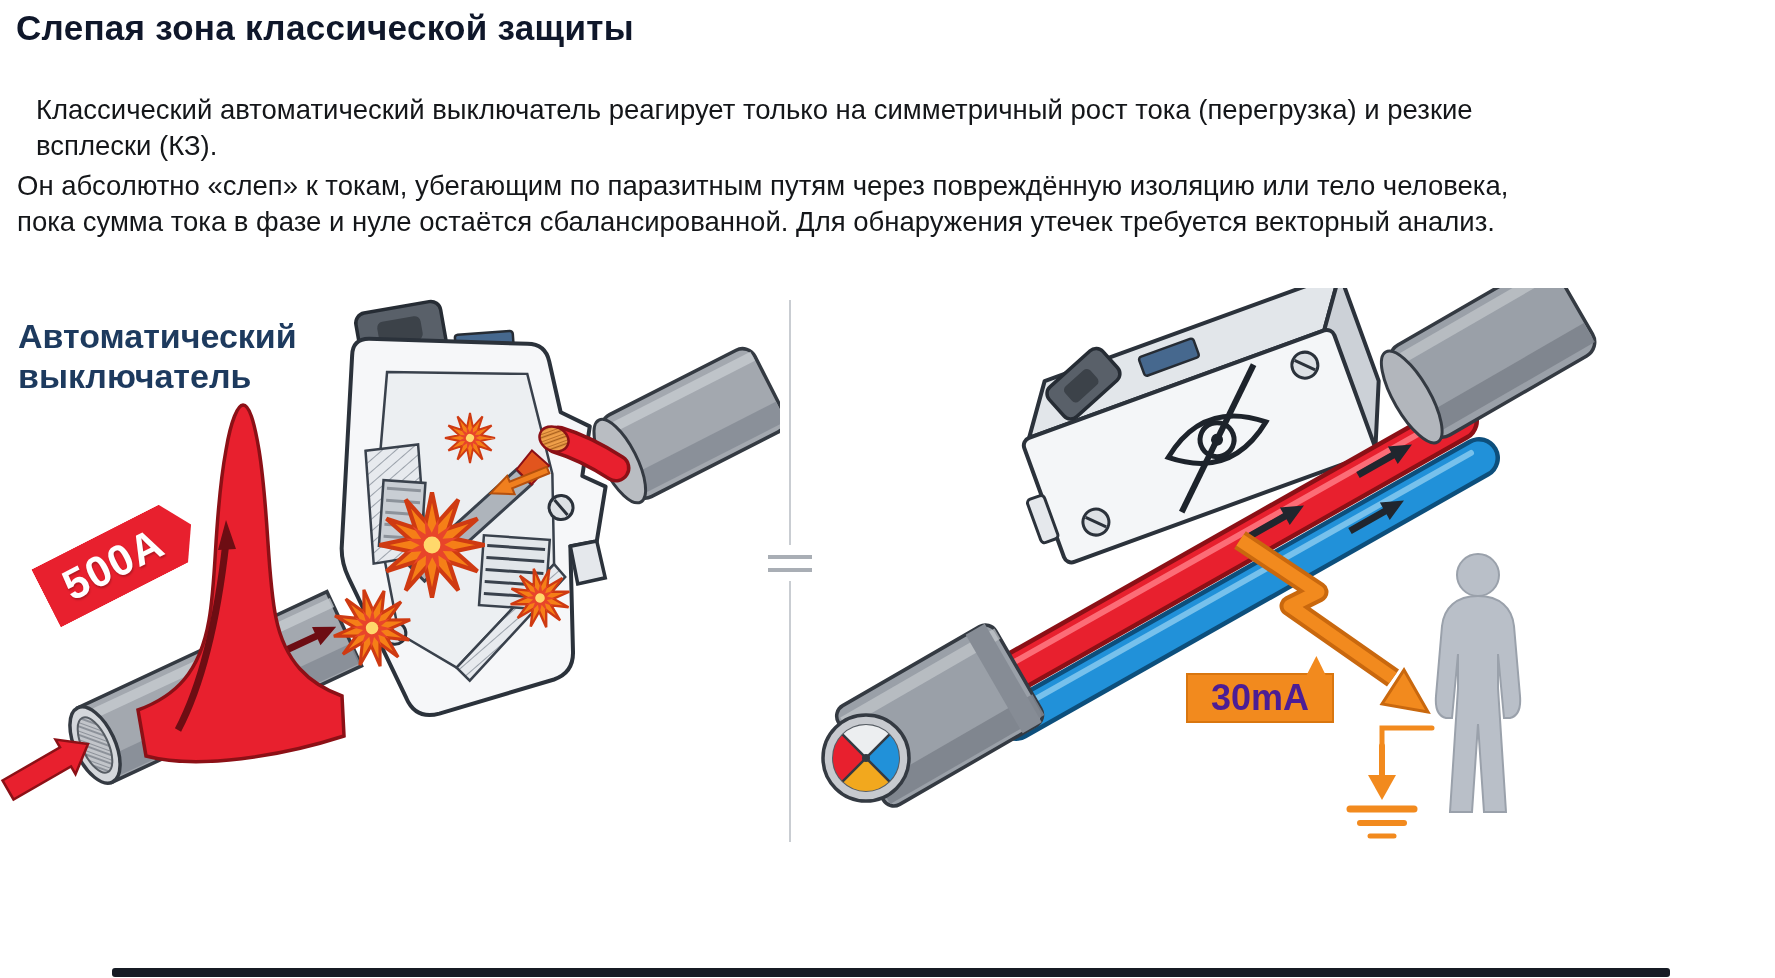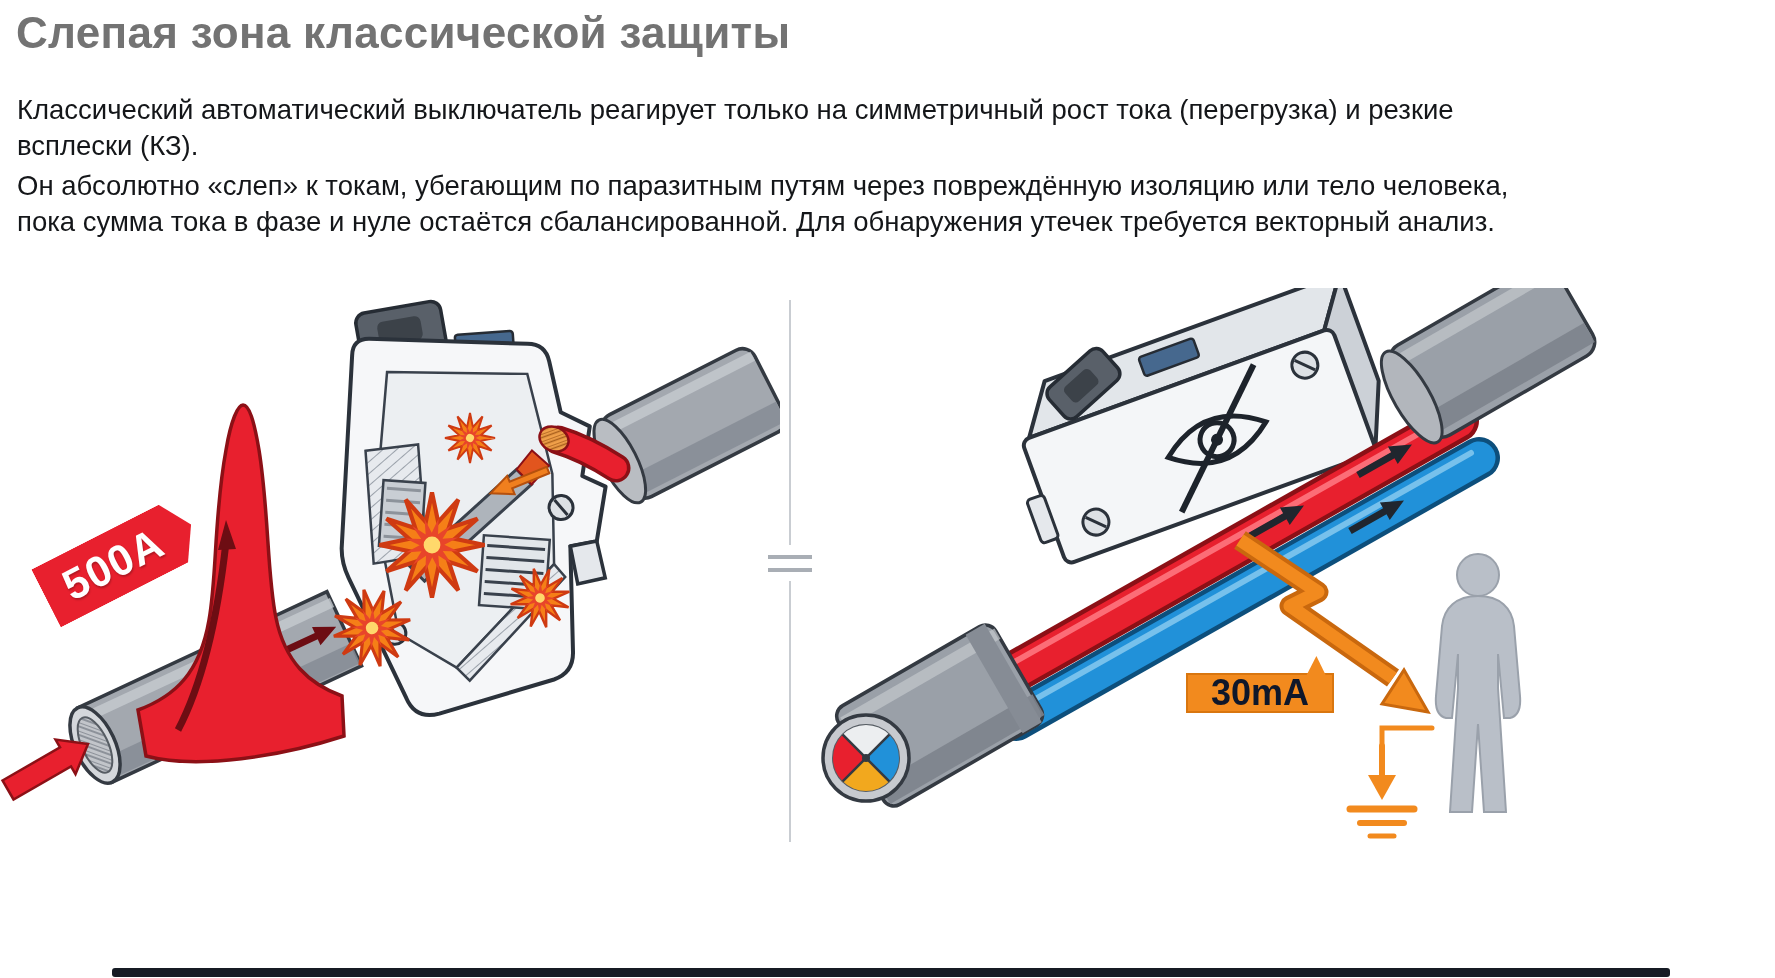--- a/index.html
+++ b/index.html
@@ -1,40 +1,40 @@
 <!DOCTYPE html>
 <html><head>
 <meta charset="utf-8">
 <style>
   * { margin:0; padding:0; box-sizing:border-box; }
   html,body { width:1775px; height:978px; }
   body { font-family:"Liberation Sans",sans-serif; background:#ffffff; position:relative; overflow:hidden; color:#17191c; }
   .page { position:absolute; inset:0; }
 
-  .title { position:absolute; left:16px; top:8px; font-size:44px; font-weight:bold; color:#737373; letter-spacing:.3px; }
+  .title { position:absolute; left:16px; top:8px; font-size:35px; font-weight:bold; color:#0f172a; letter-spacing:.3px; }
   .para  { position:absolute; left:17px; font-size:27.5px; line-height:1.3; color:#141619; max-width:1540px; }
-  .para1 { top:92px; }
+  .para1 { top:92px;margin-left:19px; }
   .para2 { top:168px; }
 
   .panel-label { position:absolute; font-size:34px; font-weight:bold; color:#1d3a5e; line-height:1.18; }
   .label-left  { left:18px;  top:316px; }
   .label-right { left:843px; top:322px; }
   .panel-label span { display:block; }
 
   .badge-500a {
     position:absolute; left:46px; top:566px;
     transform:rotate(-27deg); transform-origin:left center;
     background:#e8202e; color:#fff; font-size:43px; font-weight:bold;
     padding:8px 34px 8px 22px; letter-spacing:1px;
     clip-path:polygon(0 0, calc(100% - 20px) 0, 100% 50%, calc(100% - 20px) 100%, 0 100%);
     text-shadow:0 2px 2px rgba(0,0,0,.25);
   }
   .badge-30ma {
-    position:absolute; left:1186px; top:673px; width:148px; height:40px;
-    background:#f28a1e; border:2px solid #d9760f; color:#0f172a;
+    position:absolute; left:1186px; top:673px; width:148px; height:50px;
+    background:#f28a1e; border:2px solid #d9760f; color:#4c1d95;
     font-size:36px; font-weight:bold; display:flex; align-items:center; justify-content:center;
   }
   .badge-30ma::after {
     content:""; position:absolute; right:8px; top:-19px; width:0; height:0;
     border-left:16px solid transparent; border-right:5px solid transparent;
     border-bottom:21px solid #f28a1e; transform:skewX(14deg);
   }
 
   .divider { position:absolute; left:789px; top:300px; width:2px; height:542px; background:#c9cdd2; }
   .divider-break { position:absolute; left:763px; top:545px; width:54px; height:36px; background:#fff;
@@ -138,20 +138,24 @@
 
     <g>
       <path d="M138,412 C176,398 200,374 209,322 C217,278 214,216 226,152 C231,122 238,107 243,107 C249,107 254,122 259,152 C269,214 267,278 276,320 C285,364 309,386 342,398 L344,438 C282,458 198,472 146,458 Z" fill="#e8202e" stroke="#8c1016" stroke-width="3.5"></path>
       <path d="M178,432 C198,394 216,334 226,244" stroke="#6d0d13" stroke-width="7" fill="none"></path>
       <polygon points="218,252 226,222 236,251" fill="#6d0d13"></polygon>
     </g>
 
     <polygon transform="translate(2,-6)" points="0.5,488.5 58,455.4 53.5,447.6 86,452 73.5,482.2 69,474.4 11.5,507.5" fill="#e8202e" stroke="#8c1016" stroke-width="2.5"></polygon>
   </svg>
 
+  <div class="panel-label label-left">
+    <span>Автоматический</span>
+    <span>выключатель</span>
+  </div>
   <div class="badge-500a">500A</div>
 
   <div class="divider"></div>
   <div class="divider-break">
     <div class="bar"></div>
     <div class="bar"></div>
   </div>
 
   <svg class="illus illus-right" viewBox="0 0 965 574">
     <defs>

